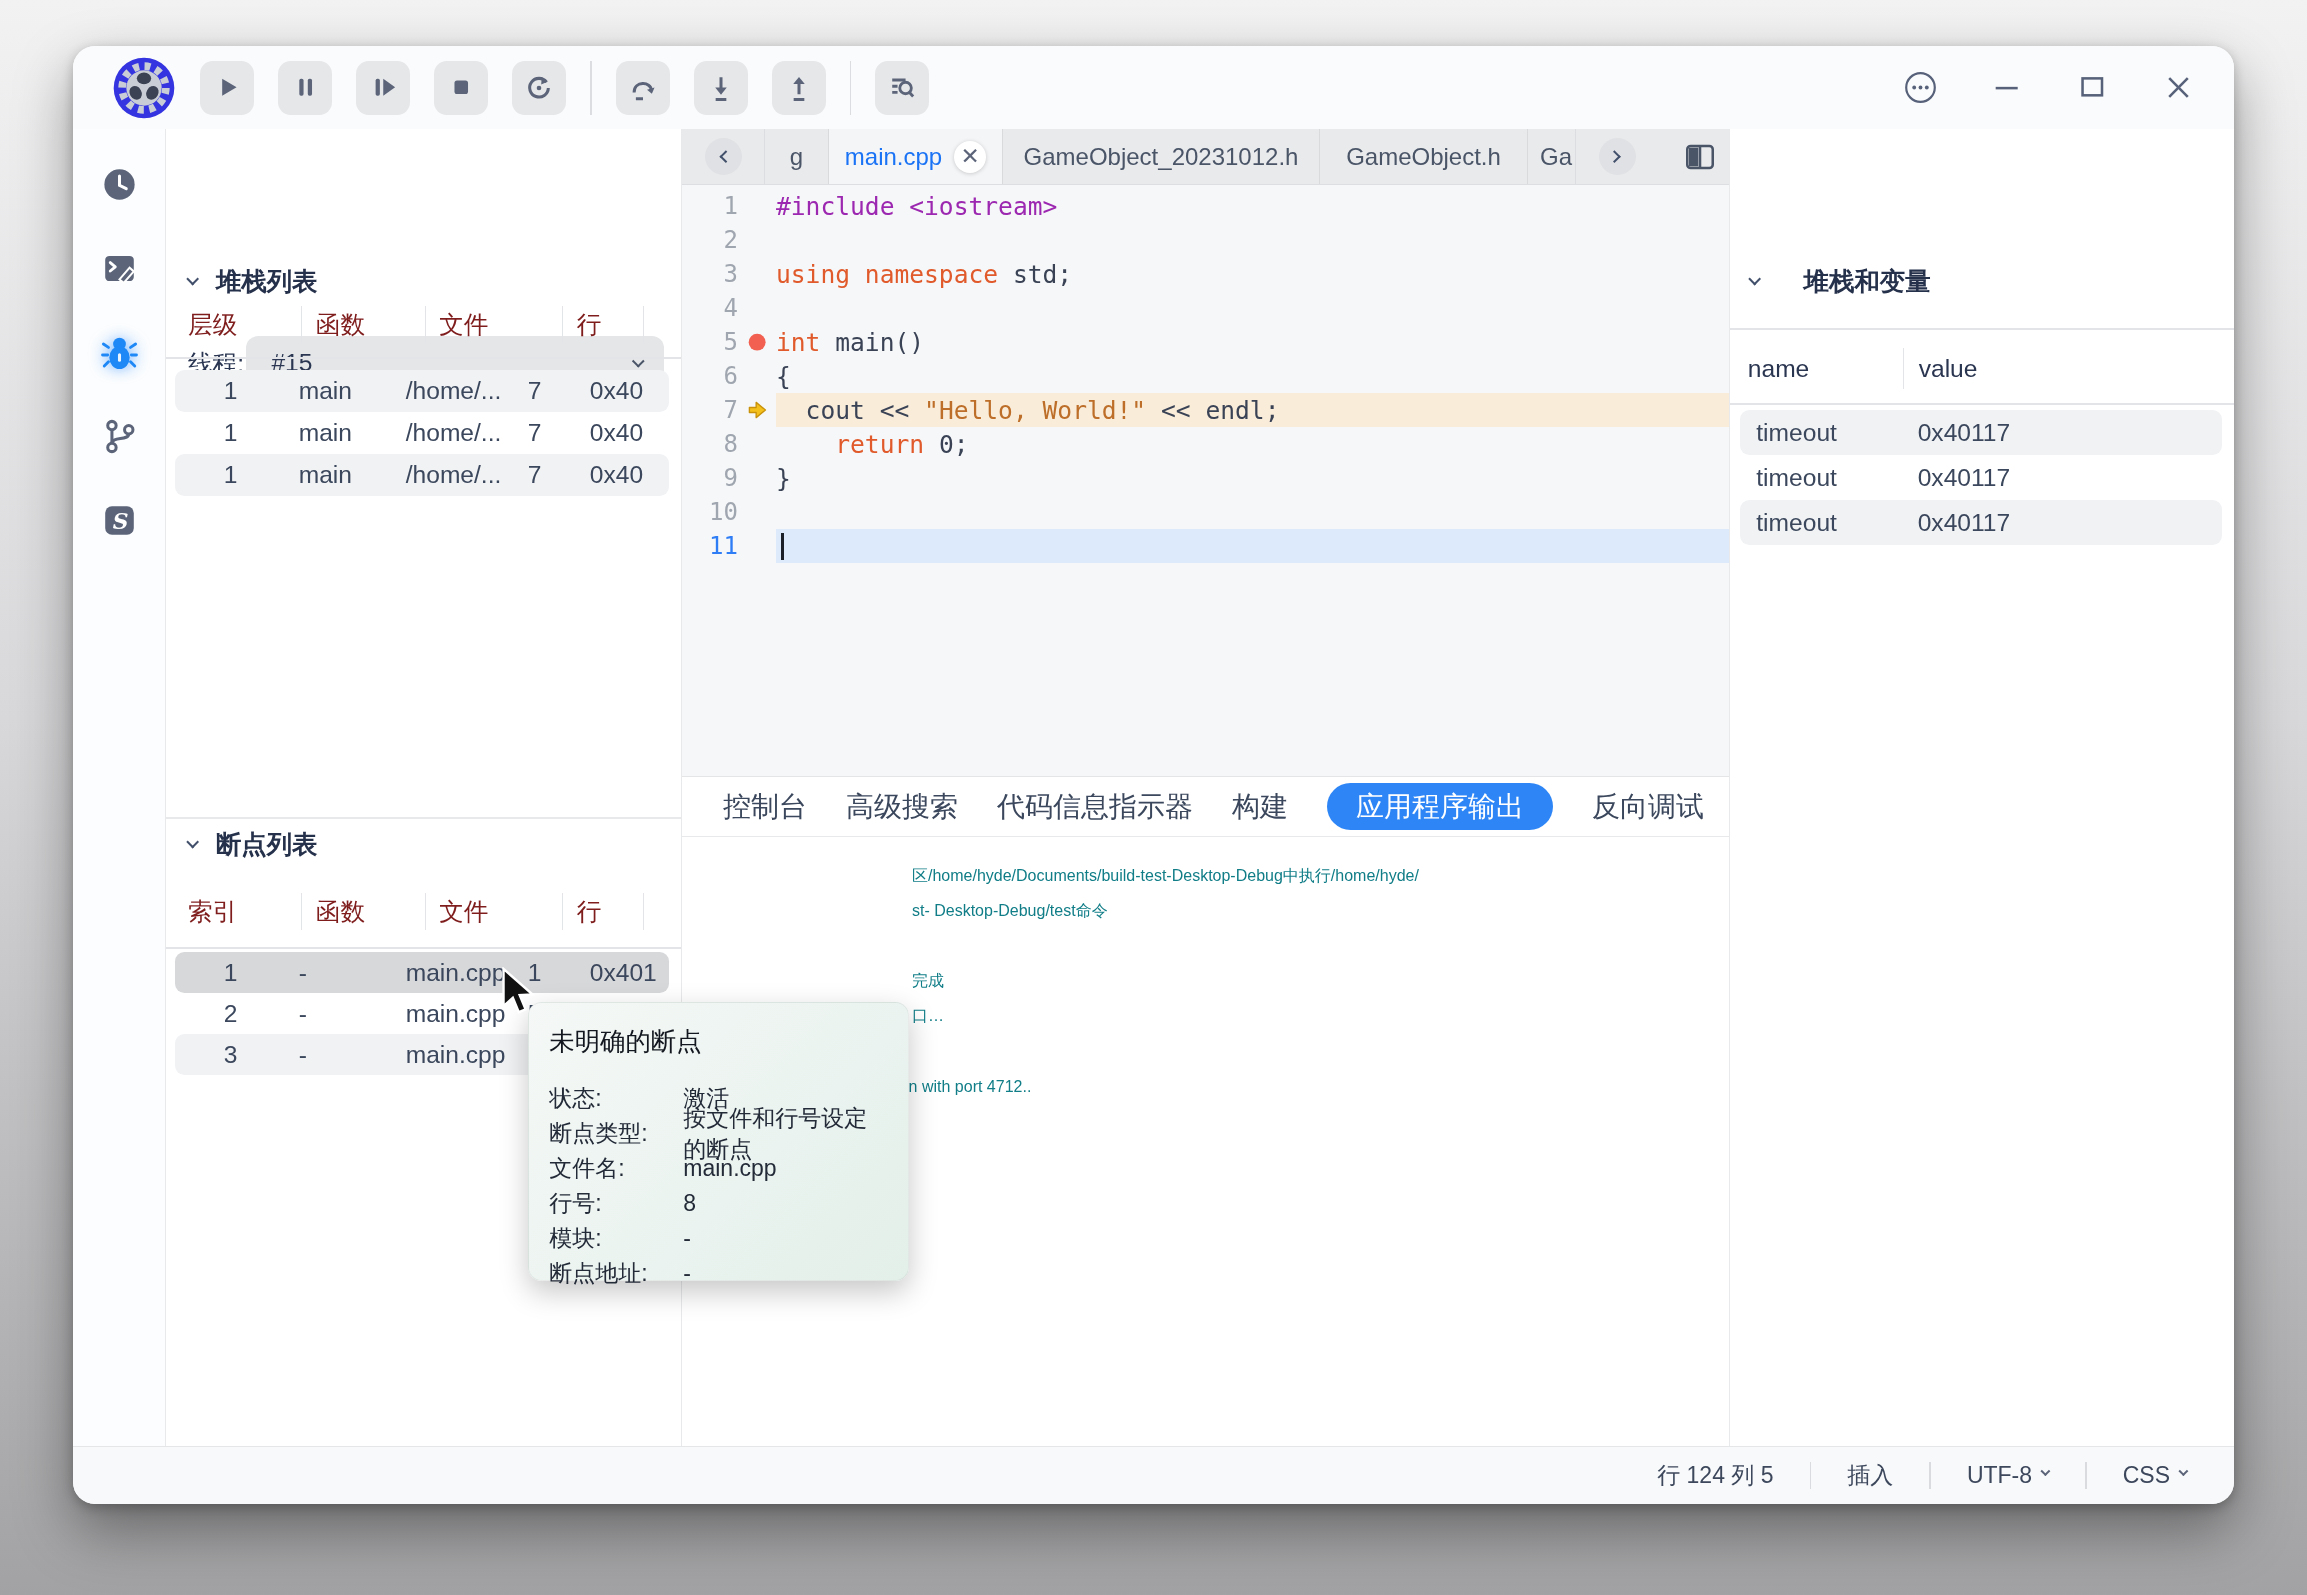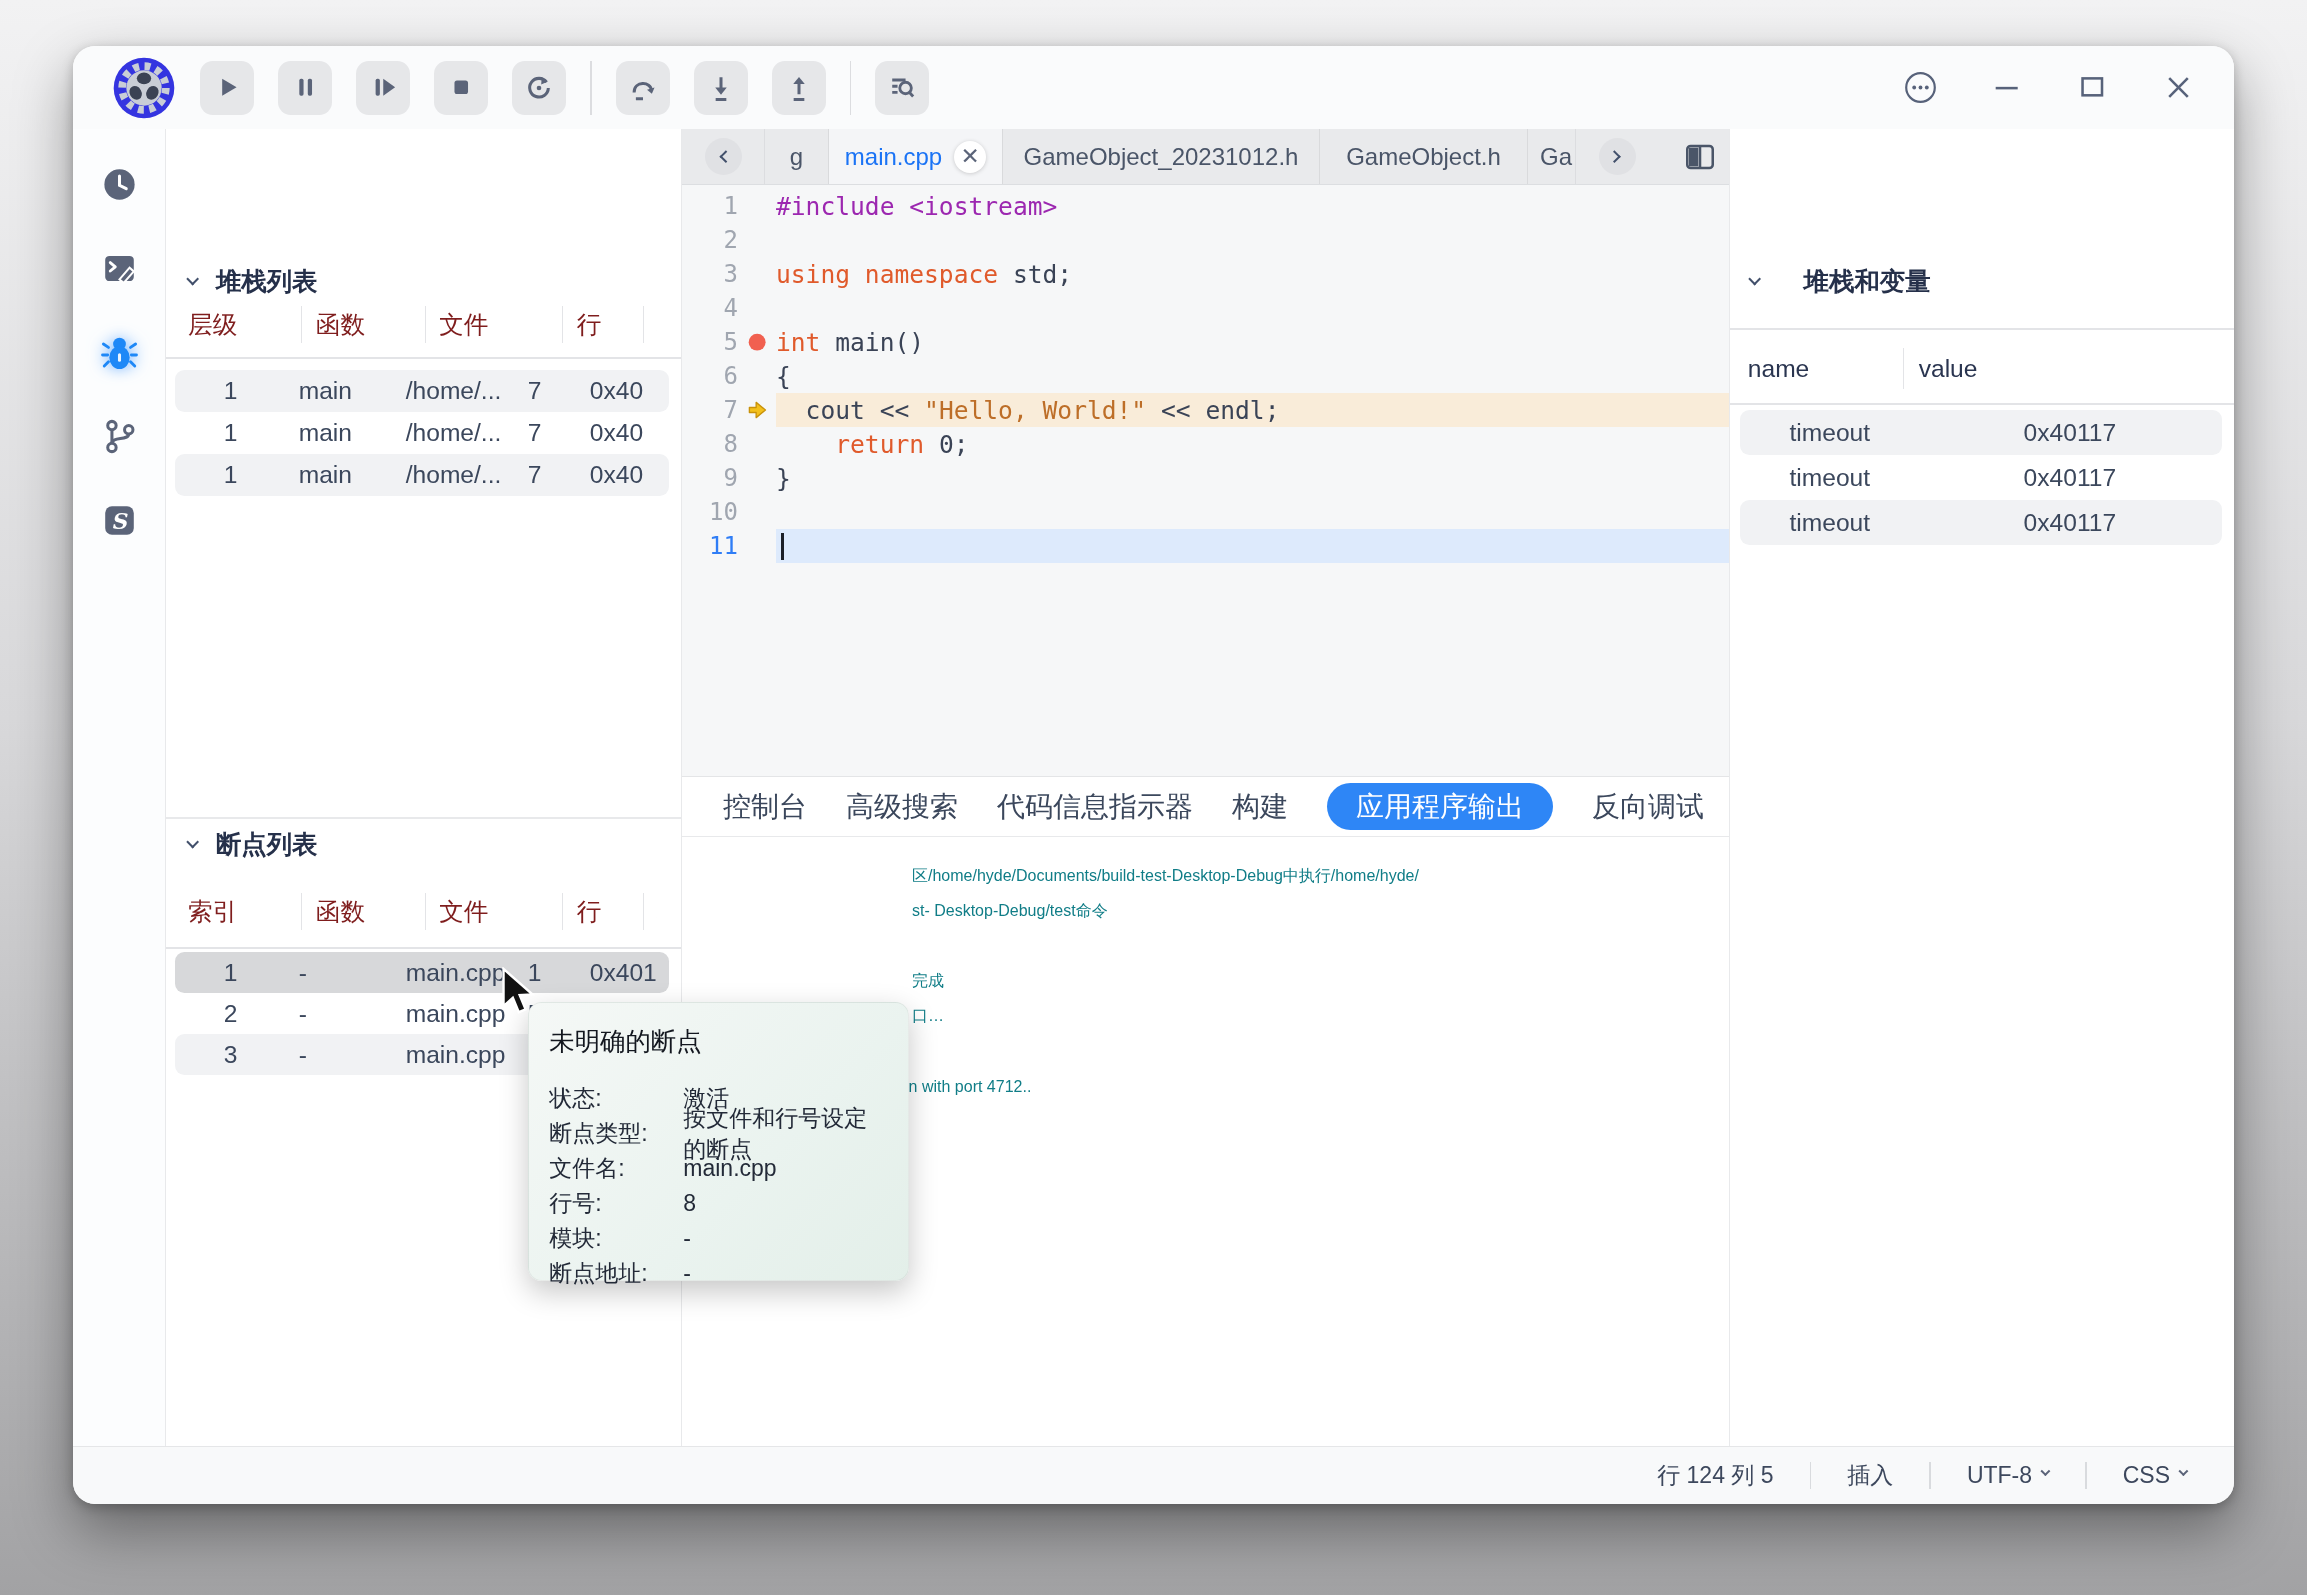--- a/index.html
+++ b/index.html
@@ -52,21 +52,21 @@
   .thead .c2,.thead .c3,.thead .c4,.thead .c5 { border-left:1.7px solid #e3e4e7; height:37px; display:flex; align-items:center; }
   .trow { height:42px; display:flex; align-items:center; padding-left:13.6px; border-radius:9.3px; }
   .trow.alt { background:#f1f2f4; }
   .trow.sel { background:#d7d8da; }
   .trow .c1 { text-align:center; padding-right:12px; }
   .rows { position:absolute; left:8.5px; right:12px; }
   
   .vhead { position:absolute; left:10.2px; right:12px; height:47px; display:flex; align-items:center; padding-left:5.1px; color:#2a3550; font-weight:500; }
   .vc1 { width:158px; padding-left:2.5px; } .vc2 { flex:1; padding-left:14.4px; }
   .vhead .vc2 { border-left:1.7px solid #e3e4e7; height:41px; display:flex; align-items:center; }
-  .vrow { height:45px; display:flex; align-items:center; padding-left:5.1px; border-radius:9.3px;text-align:center; }
+  .vrow { height:45px; display:flex; align-items:center; padding-left:5.1px; border-radius:9.3px; }
   .vrow.alt { background:#f1f2f4; }
   .vrow .vc1 { padding-left:11px; }
   
   .tabbar { height:56px; flex:0 0 56px; background:#e9eaec; border-bottom:1.7px solid #dcdee1; display:flex; align-items:stretch; }
   .tscroll { width:83px; flex:0 0 83px; display:flex; align-items:center; justify-content:center; border-right:1.7px solid #dcdde0; cursor:pointer; }
   .tscroll.right { border-right:none; border-left:1.7px solid #dcdde0; }
   .tscroll .circle { width:37px; height:37px; border-radius:50%; background:#e0e1e4; display:flex; align-items:center; justify-content:center; }
   .tab { display:flex; align-items:center; justify-content:center; font-size:24px; color:#4a5568; border-right:1.7px solid #d9dadc; cursor:pointer; position:relative; white-space:nowrap; overflow:hidden; }
   .tab.i0 { width:64px; } .tab.i1 { width:174px; } .tab.i2 { width:317px; } .tab.i3 { width:208px; } .tab.i4 { width:47px; border-right:none; justify-content:flex-start; padding-left:12px; }
   .tab.active { background:#f4f5f7; color:#1a73f5; font-weight:500; }
@@ -260,20 +260,27 @@
           <rect x="5" y="5" width="34" height="34" rx="8" fill="#5b6479"></rect>
           <text x="14" y="32" font-size="26" font-style="italic" font-weight="bold" fill="#fff" font-family="DejaVu Serif, serif">S</text>
         </svg>
       </div>
     </div>
 
     <div class="leftpanel">
       <div class="sec-header" style="top:136px;">
         <span class="chev down"></span>
         <span>堆栈列表</span>
+      </div>
+      <div class="thread-row">
+        <span class="thread-label">线程:</span>
+        <div class="dropdown">
+          <span>#15</span>
+          <span class="chev down"></span>
+        </div>
       </div>
       <div class="thead" style="top:172px;" id="stack-head">
           <div class="cell c1">层级</div>
           <div class="cell c2">函数</div>
           <div class="cell c3">文件</div>
           <div class="cell c4">行</div>
           <div class="cell c5">地址</div>
         </div>
       <div class="hline" style="top:228px;"></div>
       <div class="rows" style="top:241px;" id="stack-rows">

